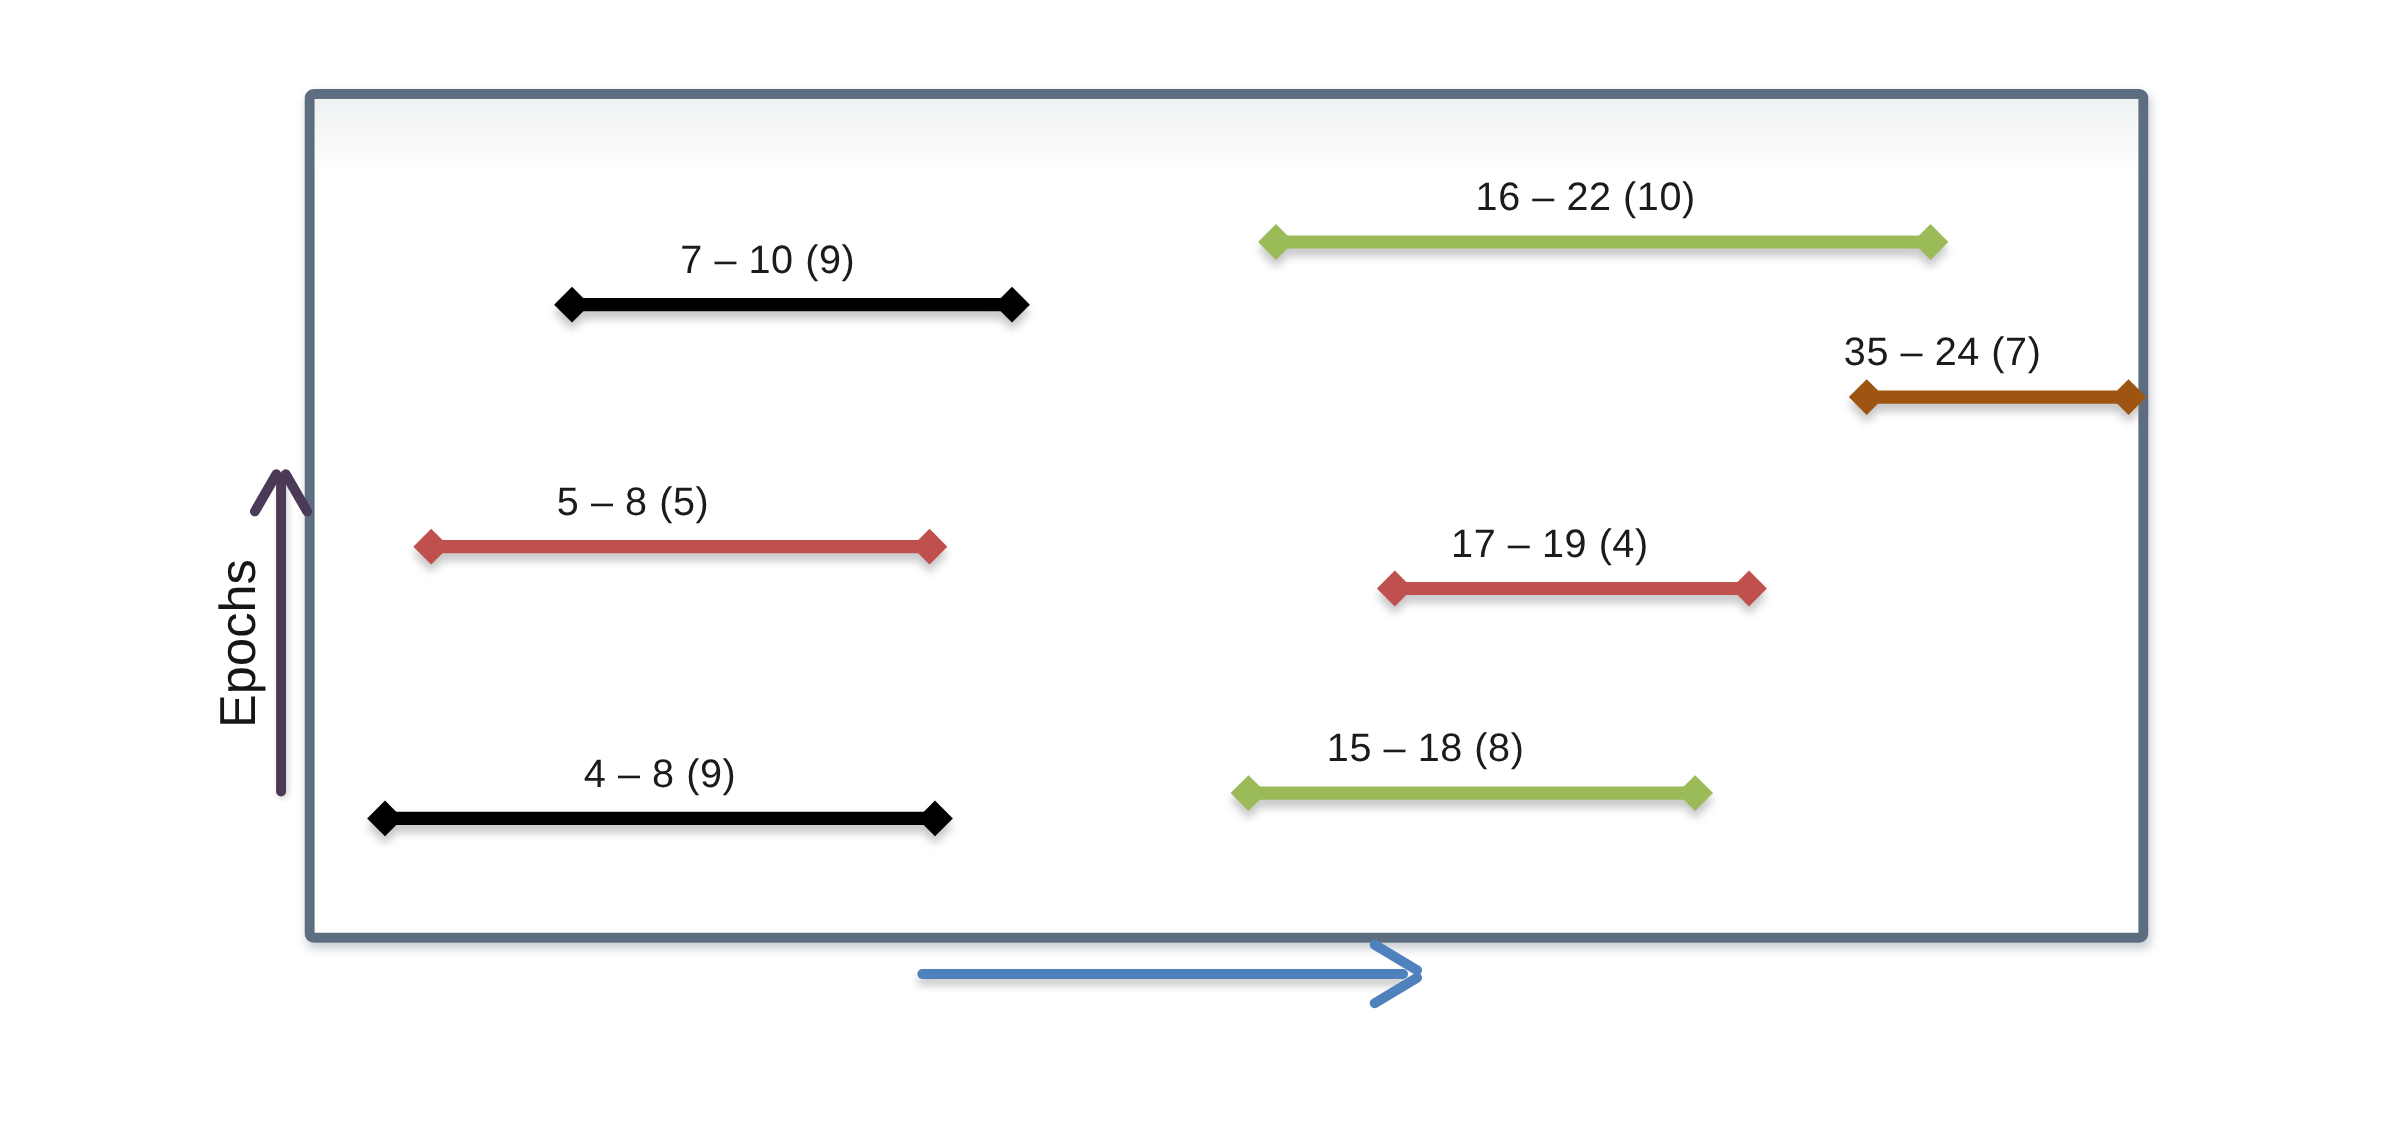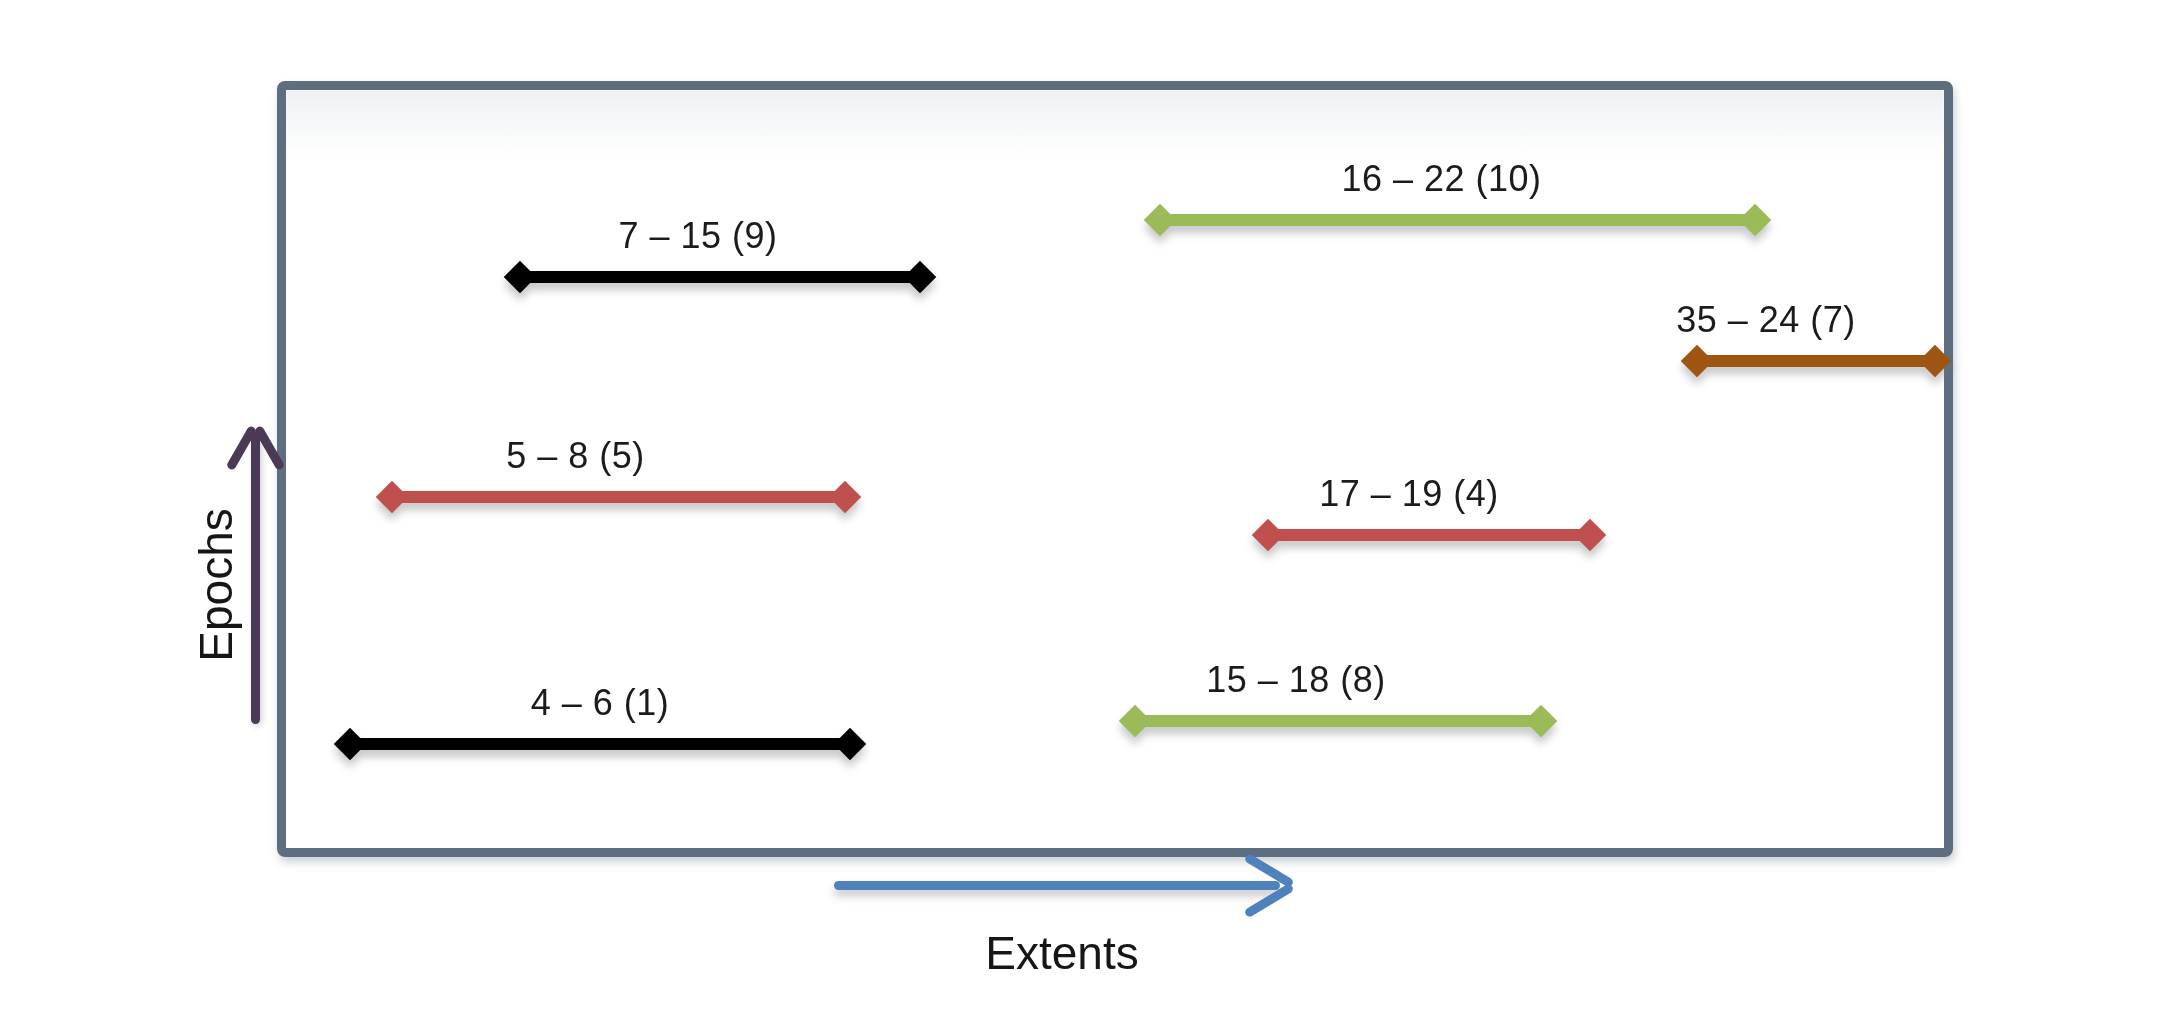--- a/index.html
+++ b/index.html
@@ -123,21 +123,21 @@
   }
 </style>
 </head>
 <body>
 
 <div class="canvas">
 
   <div class="frame" style="--frame: #5d6e80;"></div>
 
   <div class="segment" style="left: 520px; top: 277px; width: 400px; --c: #000000;">
-    <div class="seg-label" style="margin-left:-22px">7 – 15 (9)</div>
+    <div class="seg-label" style="margin-left:-22px">7 – 10 (9)</div>
     <div class="seg-line"></div>
   </div>
 
   <div class="segment" style="left: 1160px; top: 220px; width: 595px; --c: #9bbb59;">
     <div class="seg-label" style="margin-left:-16px">16 – 22 (10)</div>
     <div class="seg-line"></div>
   </div>
 
   <div class="segment" style="left: 1697px; top: 361px; width: 238px; --c: #9e5511;">
     <div class="seg-label" style="margin-left:-50px">35 – 24 (7)</div>
@@ -148,36 +148,35 @@
     <div class="seg-label" style="margin-left:-43px">5 – 8 (5)</div>
     <div class="seg-line"></div>
   </div>
 
   <div class="segment" style="left: 1268px; top: 535px; width: 322px; --c: #c0504d;">
     <div class="seg-label" style="margin-left:-20px">17 – 19 (4)</div>
     <div class="seg-line"></div>
   </div>
 
   <div class="segment" style="left: 350px; top: 744px; width: 500px; --c: #000000;">
-    <div class="seg-label">4 – 6 (1)</div>
+    <div class="seg-label">4 – 8 (9)</div>
     <div class="seg-line"></div>
   </div>
 
   <div class="segment" style="left: 1135px; top: 721px; width: 406px; --c: #9bbb59;">
     <div class="seg-label" style="margin-left:-42px">15 – 18 (8)</div>
     <div class="seg-line"></div>
   </div>
 
   <div class="y-axis" style="--c: #4a3a57;">
     <div class="y-shaft"></div>
     <div class="y-barb left"></div>
     <div class="y-barb right"></div>
   </div>
   <div class="y-label">Epochs</div>
 
   <div class="x-axis" style="--c: #4f81bd;">
     <div class="x-shaft"></div>
     <div class="x-barb up"></div>
     <div class="x-barb down"></div>
   </div>
-  <div class="x-label">Extents</div>
 
 </div>
 
 </body></html>

